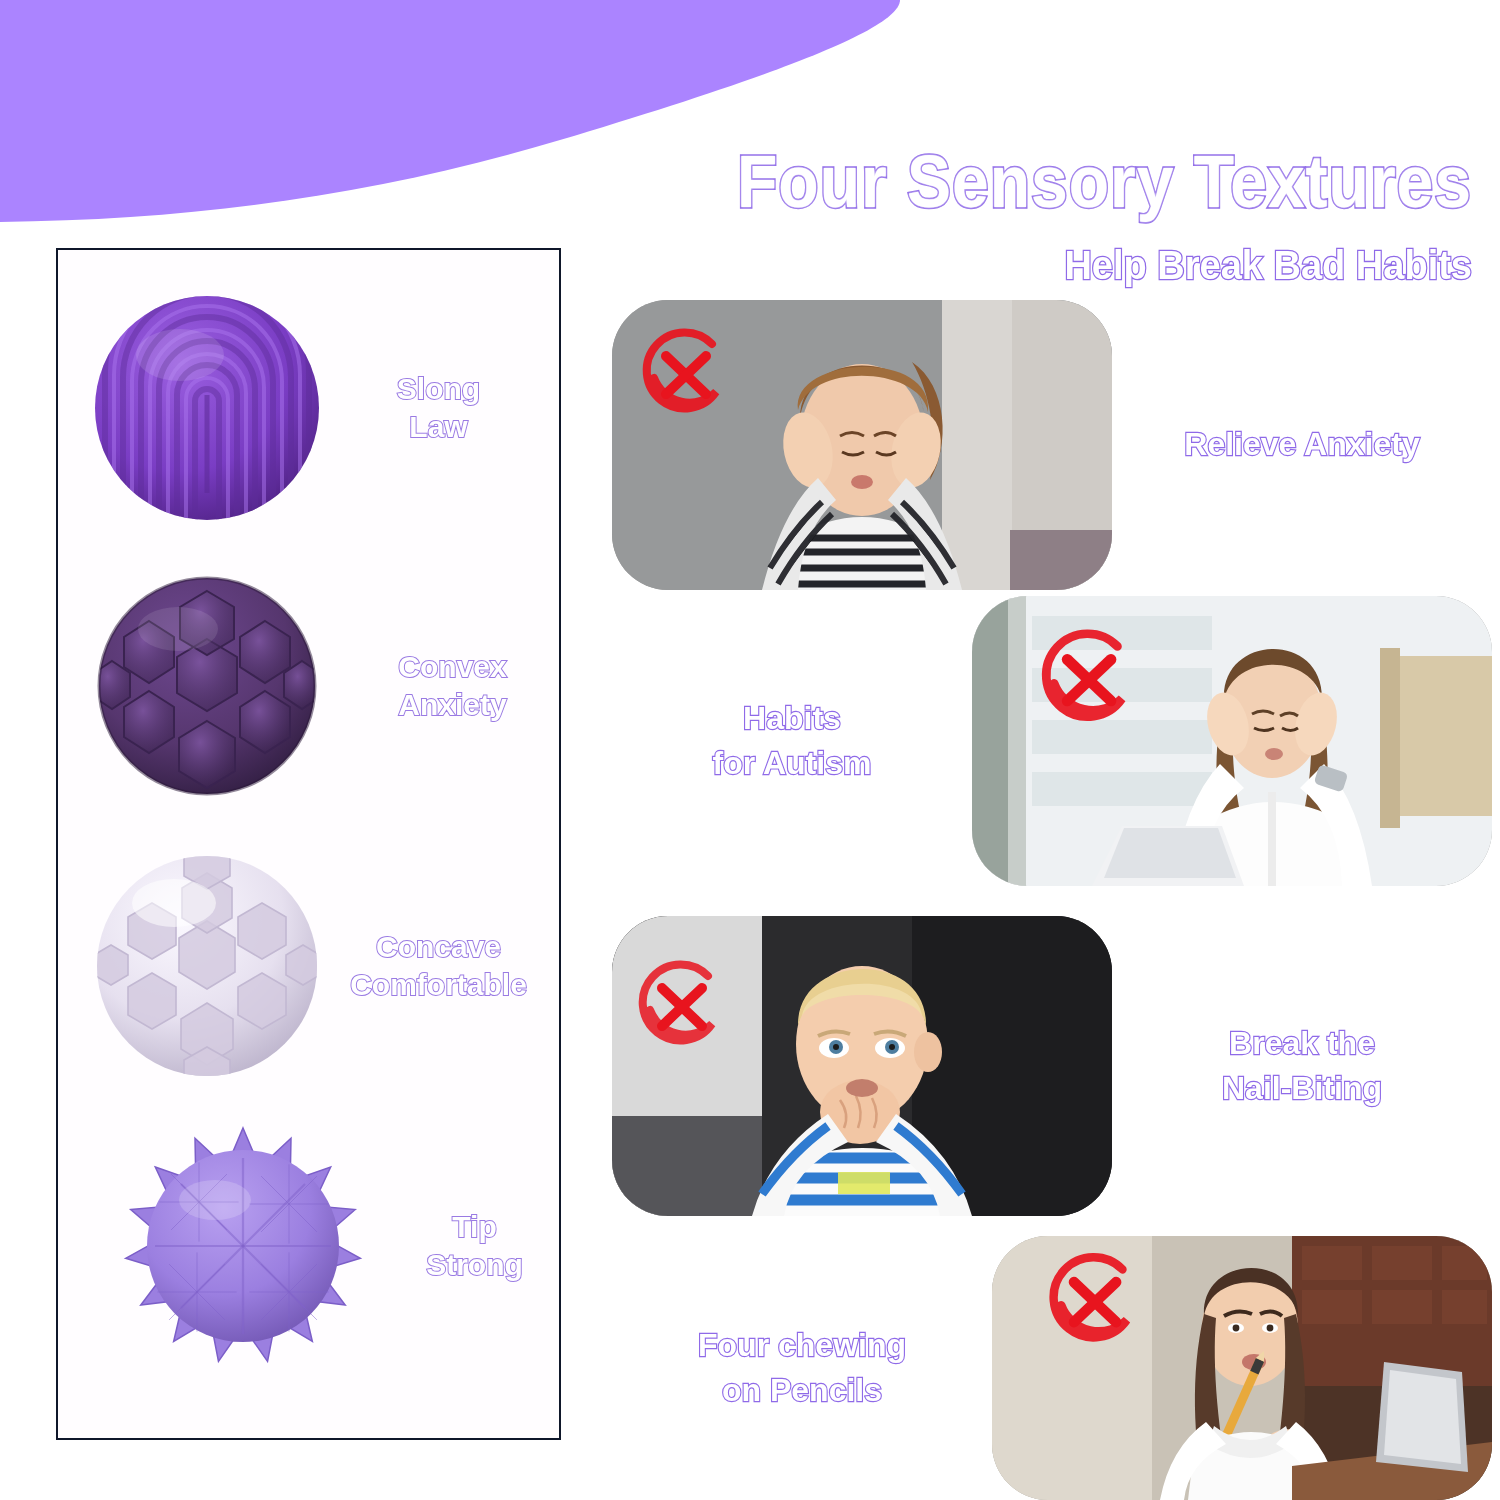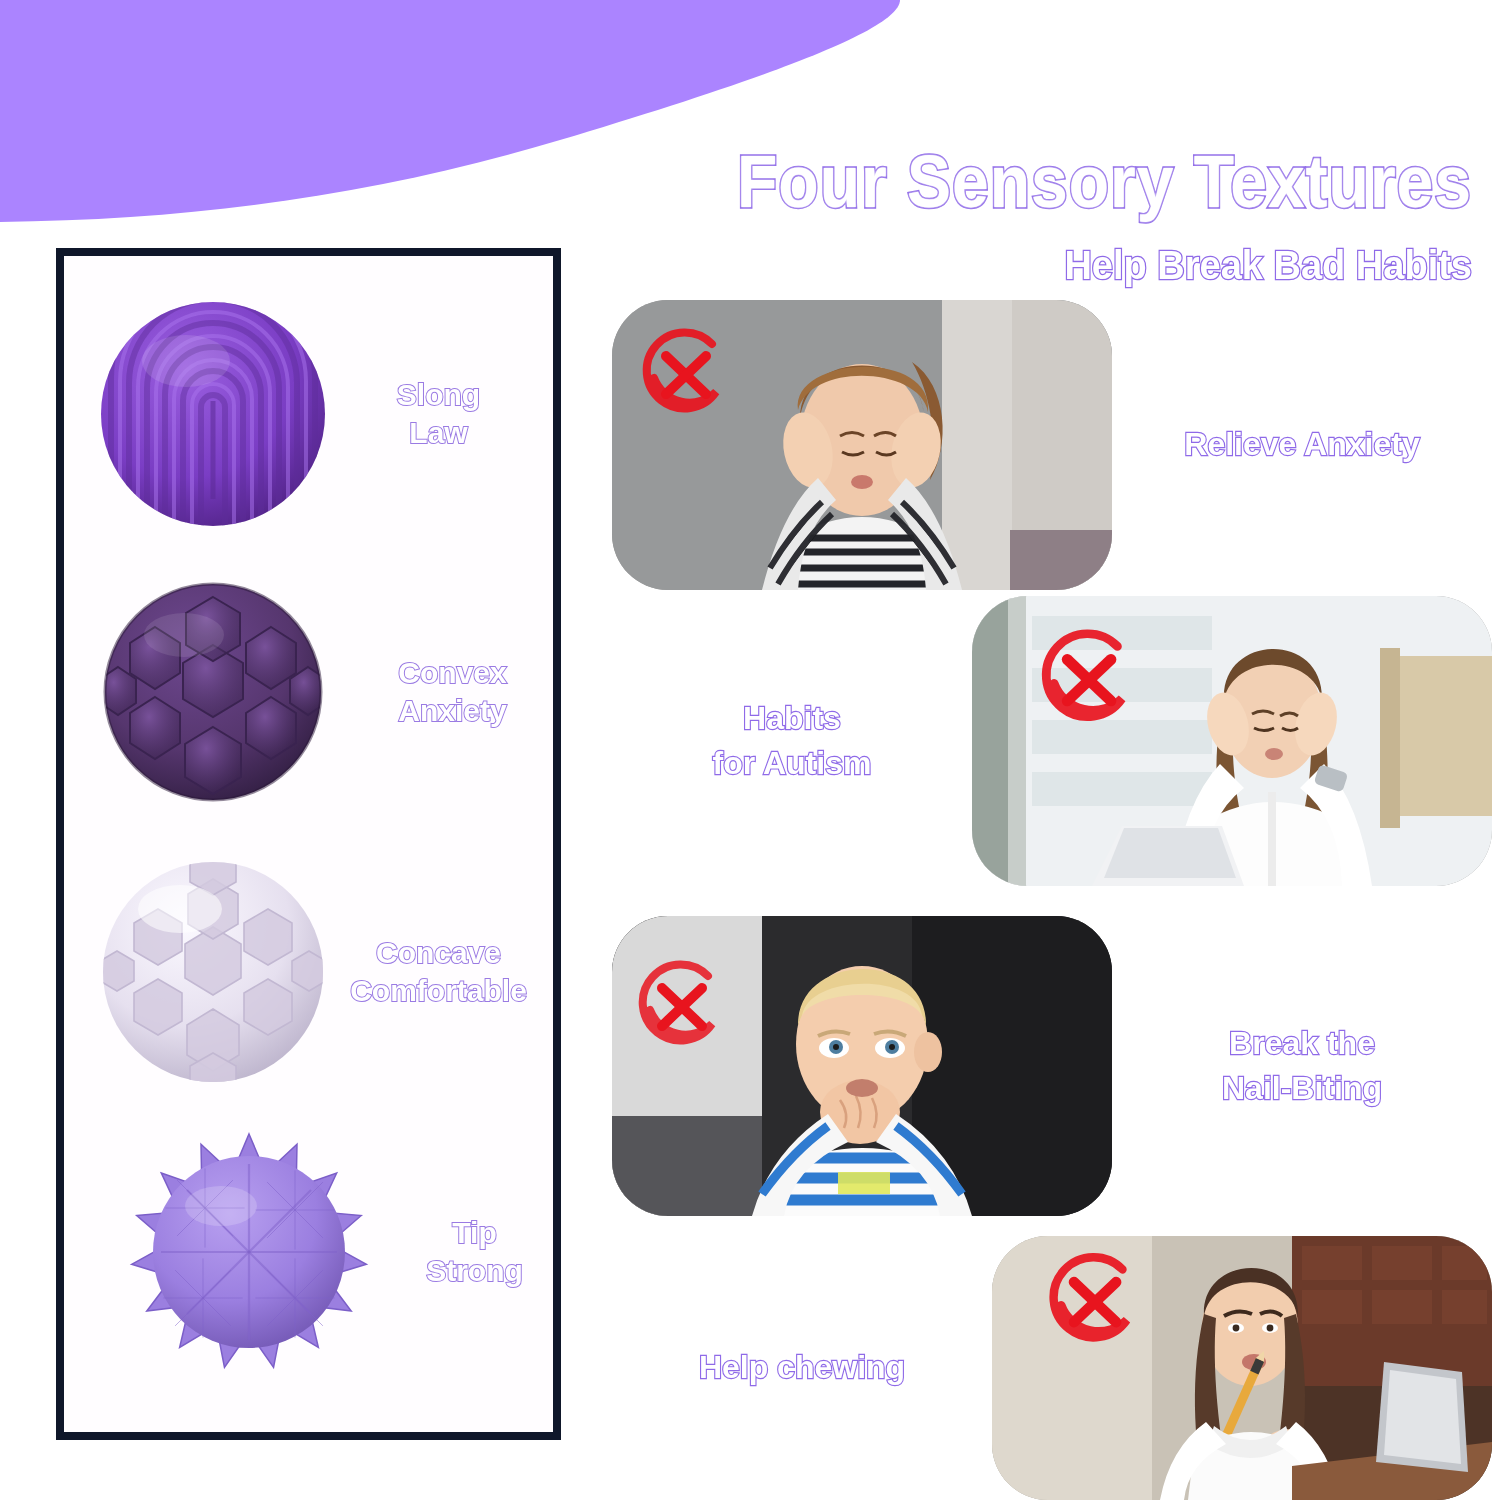--- a/index.html
+++ b/index.html
@@ -41,21 +41,21 @@
     paint-order:stroke fill;
     margin:30px 0 0 0;
     transform:scaleY(1.08);
     transform-origin:top center;
   }
 
   
   .ball-panel{
     position:absolute;left:56px;top:248px;
     width:505px;height:1192px;
-    border:8px solid #0f172a;
+    border:2px solid #0f172a;
     background:#fffdff;
     box-sizing:border-box;
   }
   .ball-row{
     position:absolute;left:0;width:100%;height:280px;
     display:flex;align-items:center;
   }
   .ball-row.r0{top:18px;}
   .ball-row.r1{top:296px;gap:28px;}
   .ball-row.r2{top:576px;}
@@ -530,15 +530,16 @@
       <path d="M392,126 L470,136 L476,236 L384,226 Z" fill="#c3c6cb"></path>
       <path d="M398,134 L464,143 L469,228 L392,219 Z" fill="#e2e4e7"></path>
     </svg>
     <svg class="stamp" style="left:44px;top:6px;" width="116" height="116" viewBox="0 0 110 110">
       <path d="M82,26 A38,38 0 1 0 86,74 A38,38 0 0 1 24,60" fill="none" stroke="#e8141e" stroke-width="8" stroke-linecap="round" opacity=".92"></path>
       <path d="M36,38 L76,76" stroke="#e8141e" stroke-width="10" stroke-linecap="round"></path>
       <path d="M76,38 L36,76" stroke="#e8141e" stroke-width="10" stroke-linecap="round"></path>
     </svg>
   </div>
   <div class="benefit-text">
-    <div>Help chewing</div>
+    <div>Four chewing</div>
+    <div>on Pencils</div>
   </div>
 </div>
 
 </body></html>

